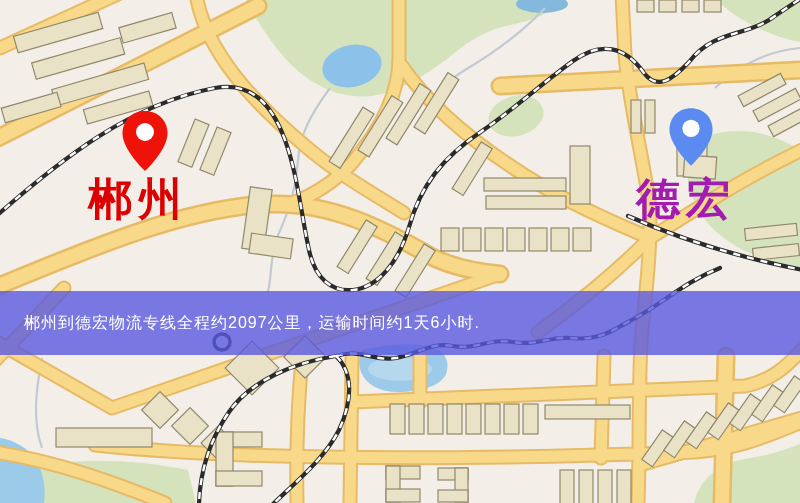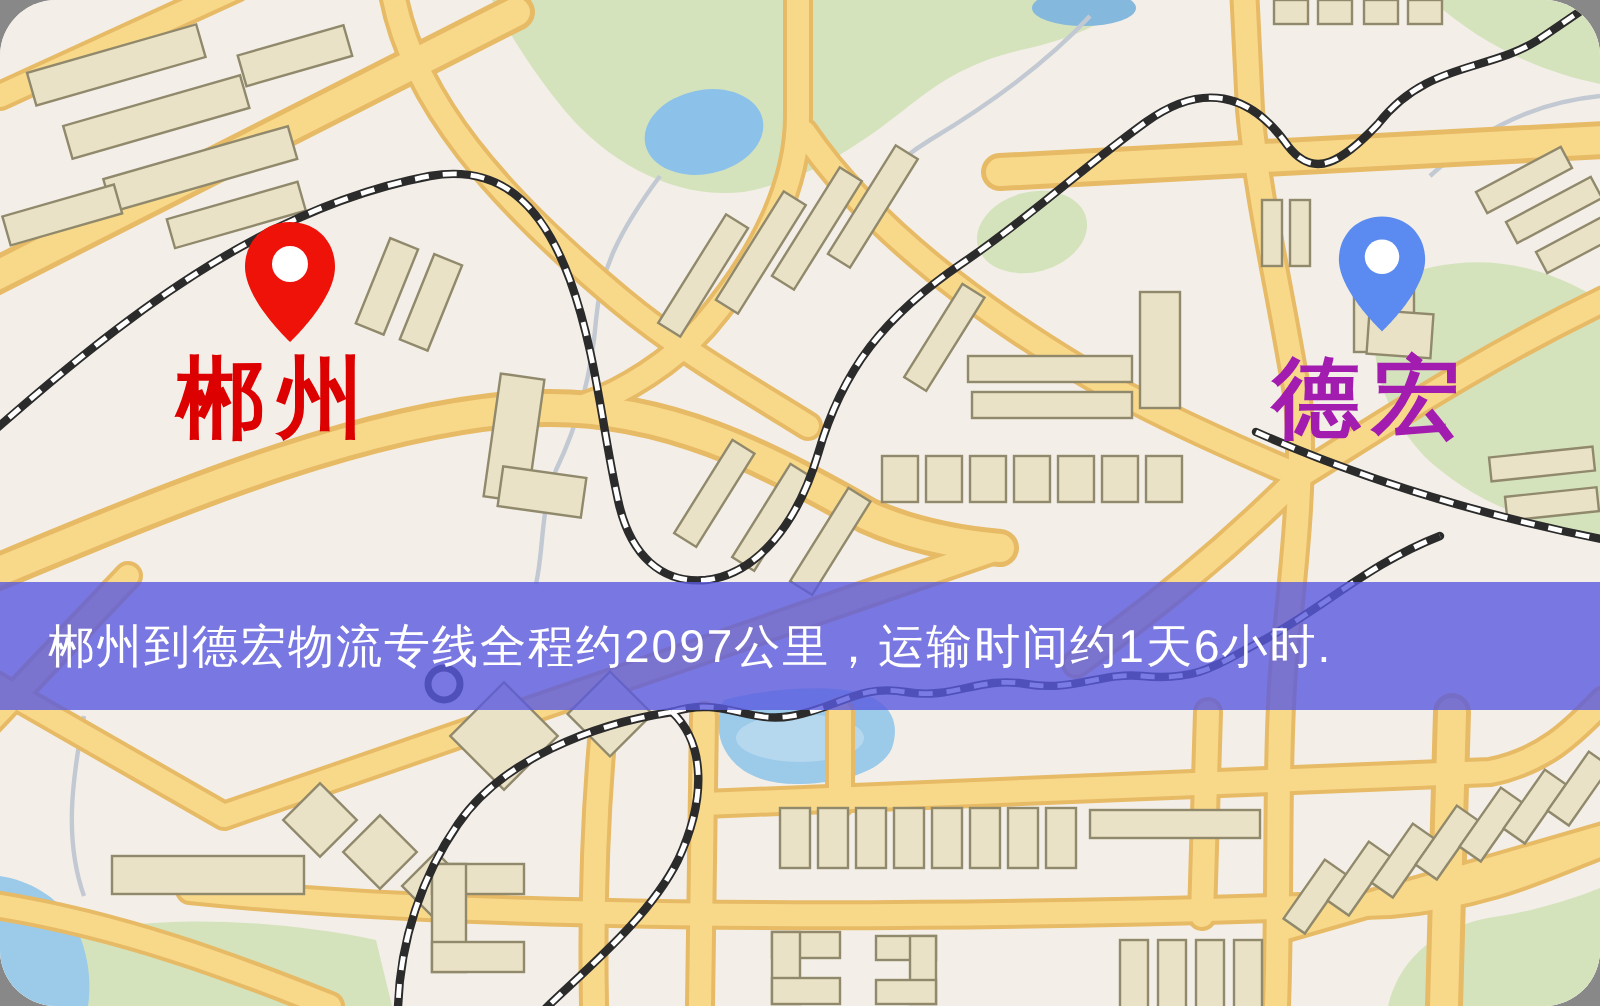--- a/index.html
+++ b/index.html
@@ -1,17 +1,17 @@
 <!DOCTYPE html>
 <html><head>
 <meta charset="utf-8">
 <style>
   html,body{margin:0;padding:0;background:#888;}
   .stage{position:relative;width:800px;height:503px;overflow:hidden;background:#f3efe8;
-         font-family:"Liberation Sans",sans-serif;border-radius:28px;}
+         font-family:"Liberation Sans",sans-serif;}
   .map-svg{position:absolute;left:0;top:0;}
   
   .road-casing use{stroke:#e7ba66;stroke-width:15;fill:none;stroke-linecap:round;stroke-linejoin:round;}
   .road-fill use{stroke:#f8d98a;stroke-width:11;fill:none;stroke-linecap:round;stroke-linejoin:round;}
   .road-casing use.wide{stroke-width:19;}
   .road-fill use.wide{stroke-width:14;}
   
   .rail-base use{stroke:#2b2b2b;stroke-width:4.2;fill:none;stroke-linecap:round;}
   .rail-dash use{stroke:#ffffff;stroke-width:2.4;fill:none;stroke-dasharray:7 7;stroke-linecap:butt;}
   .stream{stroke:#c3c9d2;stroke-width:2.2;fill:none;}
@@ -20,21 +20,21 @@
   .water{fill:#9ccae9;stroke:none;}
   
   .pin{position:absolute;width:48px;height:62px;}
   .pin svg{display:block;}
   .map-label{position:absolute;font-family:"Liberation Serif","DejaVu Serif",serif;
              font-weight:bold;font-size:44px;letter-spacing:6px;line-height:1;white-space:nowrap;}
   
   .banner{position:absolute;left:0;top:291px;width:800px;height:64px;}
   .banner-bg{position:absolute;left:0;top:0;right:0;bottom:0;opacity:.8;}
   .banner-text{position:absolute;left:24px;top:0;height:100%;display:flex;align-items:center;
-               color:#ffffff;font-size:23px;letter-spacing:1px;white-space:nowrap;}
+               color:#ffffff;font-size:16px;letter-spacing:1px;white-space:nowrap;}
 </style>
 </head>
 <body>
 
 <div class="stage">
 
   <svg class="map-svg" width="800" height="503" viewBox="0 0 800 503">
     <defs>
 
       <path id="rd1" d="M0,48 L118,-6"></path>

